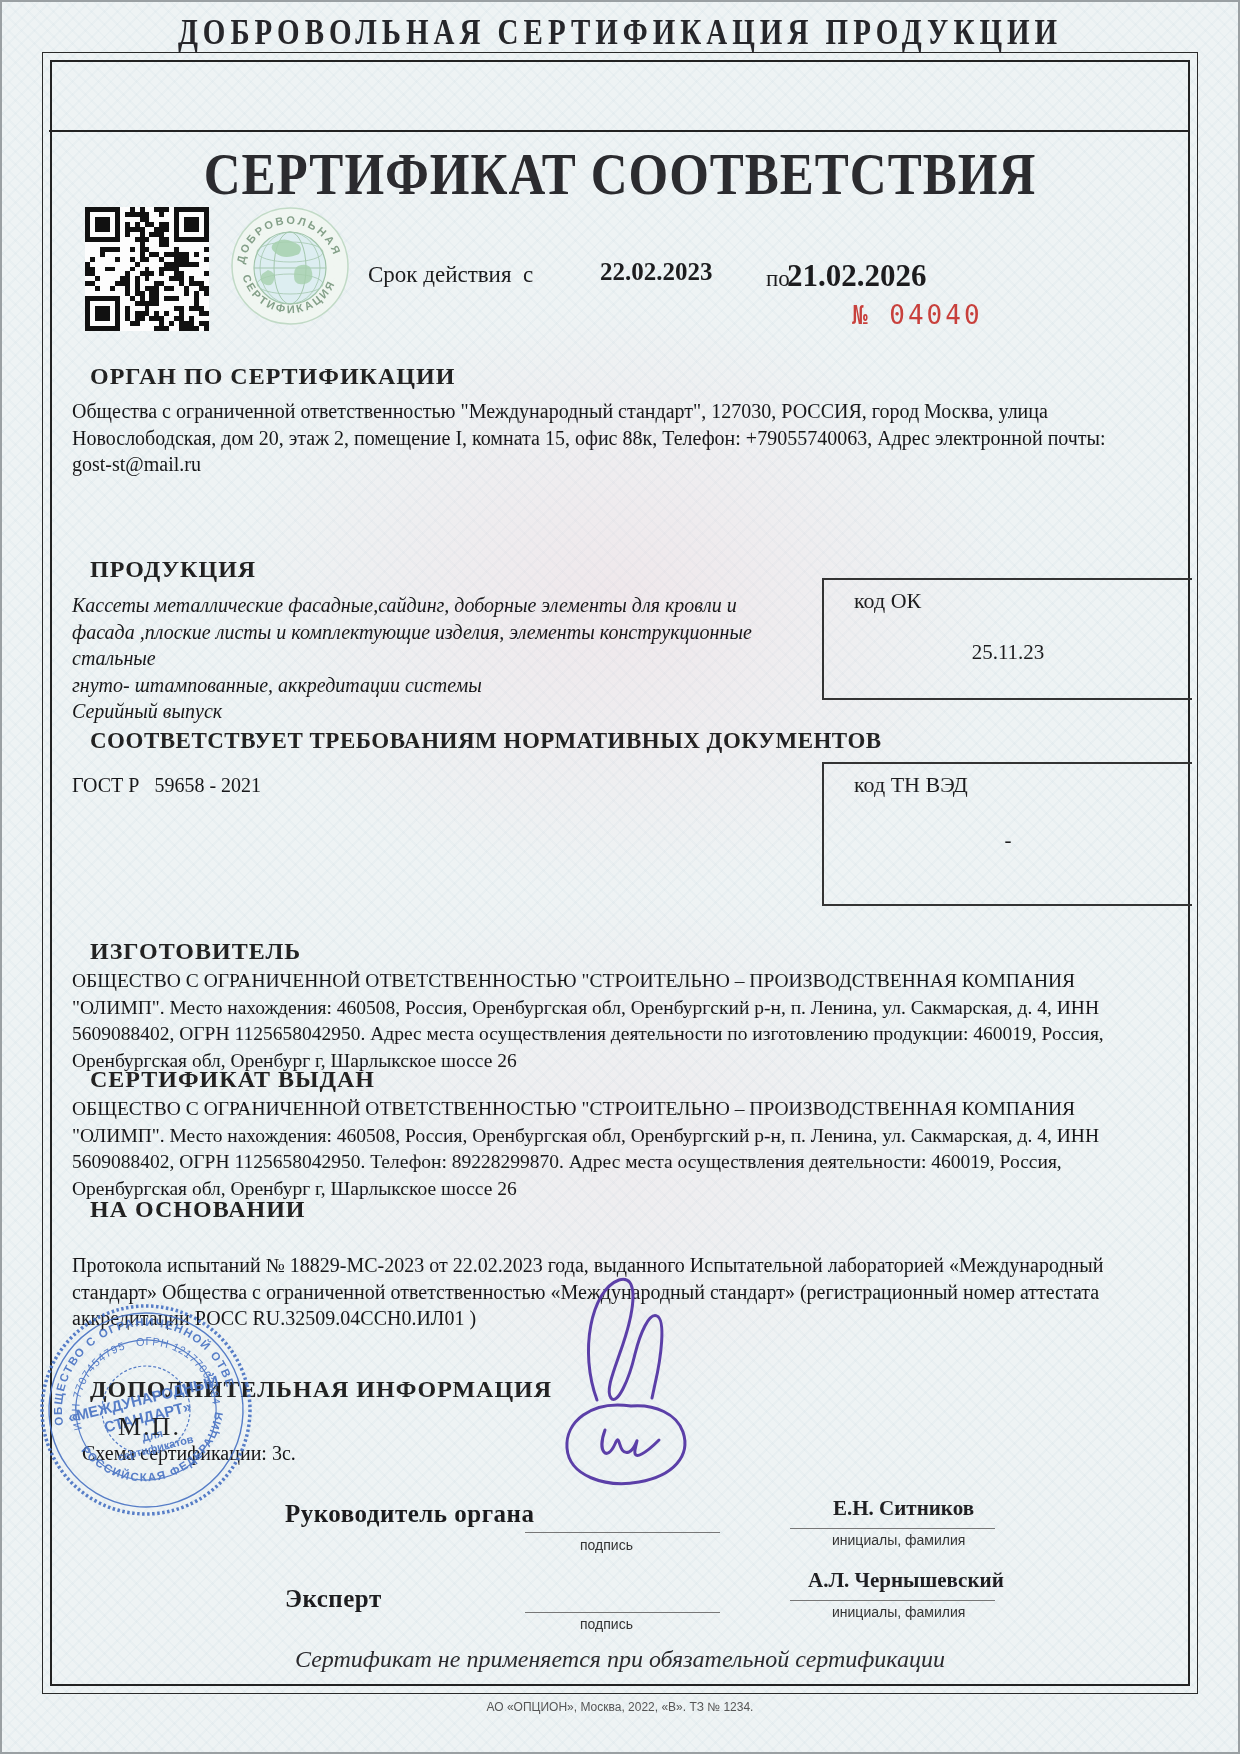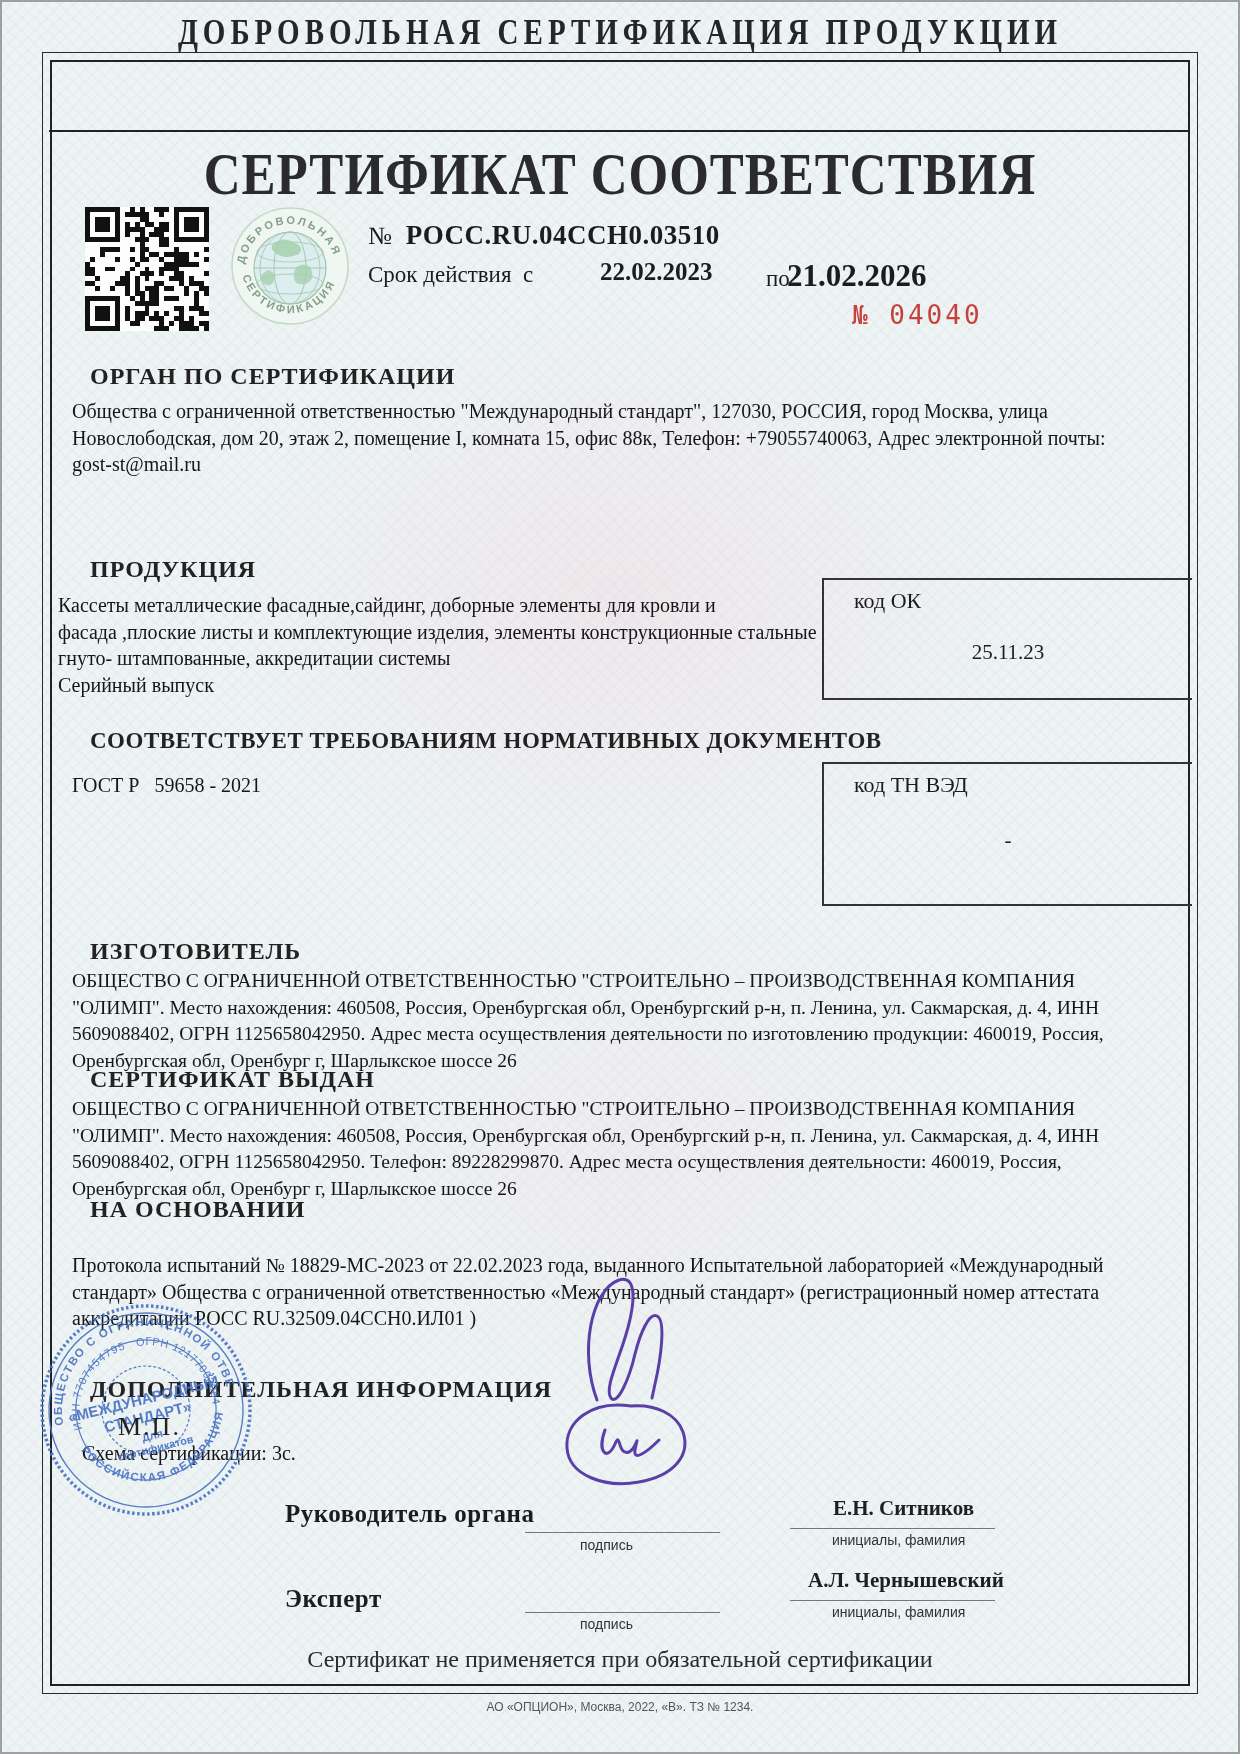--- a/index.html
+++ b/index.html
@@ -38,21 +38,21 @@
   .blank-no{left:852px;top:300px;font-family:"DejaVu Sans Mono",monospace;font-size:26px;letter-spacing:3px;color:#c8403c;}
   .sec-head{font-weight:bold;font-size:24px;letter-spacing:1px;color:#222;text-align:right;}
   .body-text{font-size:20px;line-height:26.5px;color:#161618;}
   .codebox{border:2px solid #333;border-right:none;}
   .codebox .cb-label{position:absolute;left:30px;top:8px;font-size:22px;}
   .codebox .cb-value{position:absolute;left:0;width:100%;text-align:center;font-size:21px;}
   .sig-label{font-weight:bold;font-size:25px;letter-spacing:0.5px;}
   .sig-line{height:0;border-top:1.5px solid #777;}
   .sig-caption{font-size:14px;color:#333;font-family:"Liberation Sans",sans-serif;}
   .sig-name{font-size:21px;font-weight:bold;color:#1f1f22;}
-  .footer-note{left:0;top:1535px;width:100%;text-align:center;font-size:24px;color:#2a2a2e;}
+  .footer-note{left:0;top:1535px;width:100%;text-align:center;font-style:italic;font-size:24px;color:#2a2a2e;}
   .print-info{left:0;top:1700px;width:100%;text-align:center;font-size:12px;color:#555;font-family:"Liberation Sans",sans-serif;}
   .mp{left:118px;top:1412px;font-size:26px;letter-spacing:2px;color:#222;}
   .stamp{left:34px;top:1298px;width:224px;height:224px;transform:rotate(-14deg);opacity:0.92;}
   .signs{left:535px;top:1272px;width:210px;height:230px;}
 </style>
 </head>
 <body>
 
 <div class="page">
 
@@ -291,34 +291,31 @@
       <path d="M 40 66 q 8 2 6 10 q -2 8 -10 4 q -6 -4 -2 -10 Z" fill="#a6d0ae" opacity="0.8"></path>
       <text font-family="Liberation Sans, sans-serif" font-size="11" font-weight="bold" fill="#84a089" letter-spacing="2.5">
         <textPath href="#arcT" startOffset="4%">ДОБРОВОЛЬНАЯ</textPath>
       </text>
       <text font-family="Liberation Sans, sans-serif" font-size="11" font-weight="bold" fill="#84a089" letter-spacing="2.5">
         <textPath href="#arcB" startOffset="8%">СЕРТИФИКАЦИЯ</textPath>
       </text>
     </svg>
   </div>
 
-  <div class="abs no-line">
-    <span class="nosym">№</span><span class="noval">РОСС.RU.04ССН0.03510</span>
-  </div>
   <div class="abs validity" style="white-space:pre;">Срок действия  с</div>
   <div class="abs v-from">22.02.2023</div>
   <div class="abs v-po">по</div>
   <div class="abs v-to">21.02.2026</div>
   <div class="abs blank-no">№ 04040</div>
 
   <div class="abs sec-head" style="left:90px;top:363px;">ОРГАН ПО СЕРТИФИКАЦИИ</div>
   <div class="abs body-text" style="left:72px;top:398px;width:1062px;">Общества с ограниченной ответственностью "Международный стандарт", 127030, РОССИЯ, город Москва, улица Новослободская, дом 20, этаж 2, помещение I, комната 15, офис 88к, Телефон: +79055740063, Адрес электронной почты: gost-st@mail.ru</div>
 
   <div class="abs sec-head" style="left:90px;top:556px;">ПРОДУКЦИЯ</div>
-  <div class="abs body-text" style="left:58px;top:592px;width:760px;">
+  <div class="abs body-text" style="left:72px;top:592px;width:760px;font-style:italic;">
     <div>Кассеты металлические фасадные,сайдинг, доборные элементы для кровли и</div>
     <div>фасада ,плоские листы и комплектующие изделия, элементы конструкционные стальные</div>
     <div>гнуто- штампованные, аккредитации системы</div>
     <div>Серийный выпуск</div>
   </div>
   <div class="abs codebox" style="left:822px;top:578px;width:368px;height:118px;">
     <div class="cb-label">код ОК</div>
     <div class="cb-value" style="top:60px;">25.11.23</div>
   </div>
 

